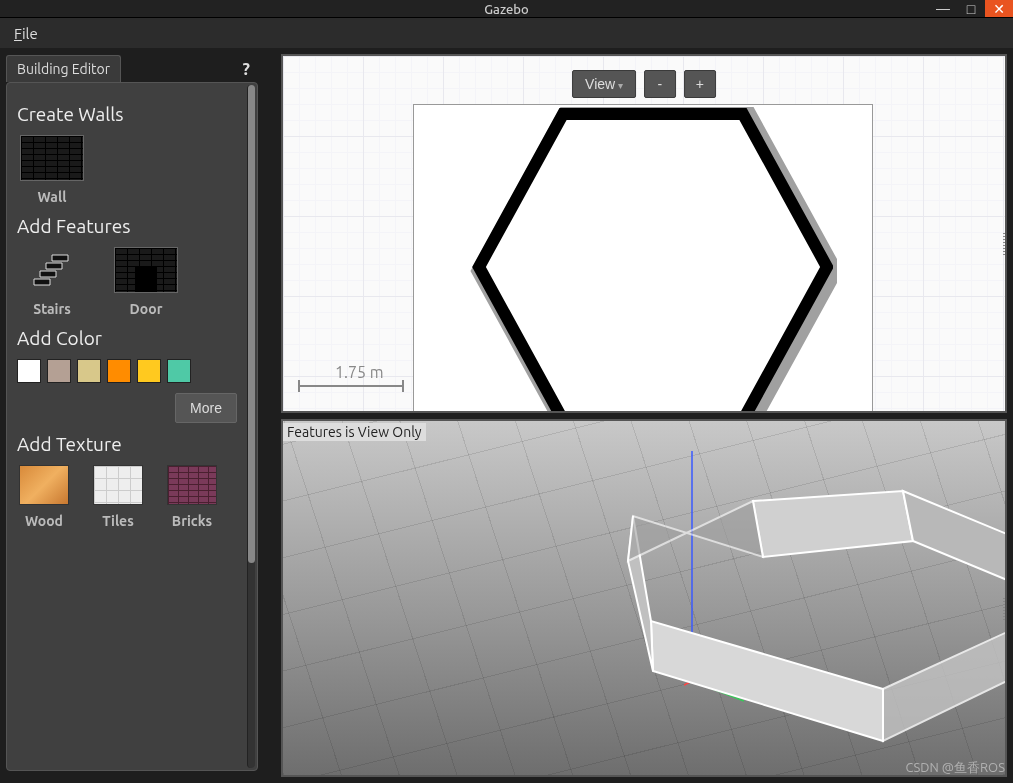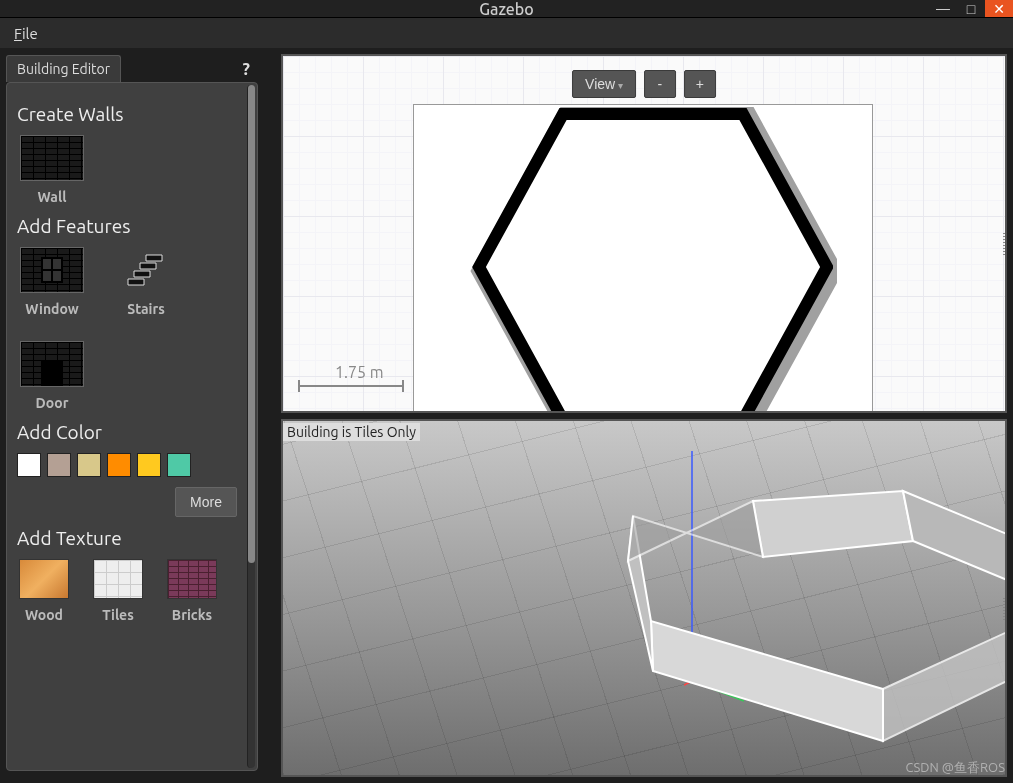--- a/index.html
+++ b/index.html
@@ -11,21 +11,21 @@
     width: 1013px;
     height: 783px;
     overflow: hidden;
     position: relative;
   }
   
   .titlebar {
     height: 18px; background: #222; display:flex; align-items:center;
     justify-content:center; position:relative; border-bottom:1px solid #000;
   }
-  .titlebar .title { color:#ccc; font-size:16px; font-weight:500; }
+  .titlebar .title { color:#ccc; font-size:13px; font-weight:500; }
   .titlebar .win-controls {
     position:absolute; right:0; top:0; display:flex; height:100%;
   }
   .win-btn { width:28px; display:flex; align-items:center; justify-content:center; color:#ccc; font-size:14px;}
   .win-close { background:#e95420; color:#fff; }
   
   .menubar { height:30px; background:#2c2c2c; display:flex; align-items:center; padding:0 6px; }
   .menu-item { padding:4px 8px; color:#ddd; font-size:15px; }
   .menu-item .u { text-decoration:underline; }
   
@@ -201,31 +201,20 @@
         <div class="section-title">Create Walls</div>
         <div class="palette">
           <div class="palette-item">
             <div class="palette-icon brick-pattern"></div>
             <span>Wall</span>
           </div>
         </div>
 
         <div class="section-title">Add Features</div>
         <div class="palette">
-          <div class="palette-item">
-            <div class="palette-icon brick-pattern" style="position:relative">
-              <div class="window-overlay">
-                <div class="wpane"></div>
-                  <div class="wpane"></div>
-                  <div class="wpane"></div>
-                  <div class="wpane"></div>
-              </div>
-            </div>
-            <span>Window</span>
-          </div>
           <div class="palette-item">
             <div class="palette-icon" style="background:transparent;border:none">
               <svg class="stairs-svg" viewBox="0 0 40 34">
                 <g fill="#111" stroke="#ddd" stroke-width="1">
                   <polygon points="2,26 18,26 18,32 2,32"></polygon>
                   <polygon points="8,18 24,18 24,24 8,24"></polygon>
                   <polygon points="14,10 30,10 30,16 14,16"></polygon>
                   <polygon points="20,2 36,2 36,8 20,8"></polygon>
                 </g>
               </svg>
@@ -301,21 +290,21 @@
       <svg class="scale-bar" viewBox="0 0 108 14">
         <line x1="2" y1="7" x2="106" y2="7" stroke="#888" stroke-width="2"></line>
         <line x1="2" y1="1" x2="2" y2="13" stroke="#888" stroke-width="2"></line>
         <line x1="106" y1="1" x2="106" y2="13" stroke="#888" stroke-width="2"></line>
       </svg>
       <div class="drag-handle-v"></div>
     </div>
 
     <div class="pane3d">
       <div class="grid3d"></div>
-      <div class="status3d">Building is Tiles Only</div>
+      <div class="status3d">Features is View Only</div>
       <svg class="axis" width="60" height="260">
         <line x1="8" y1="0" x2="8" y2="230" stroke="#3a5aff" stroke-width="1.5"></line>
         <line x1="8" y1="230" x2="-40" y2="255" stroke="#ff4444" stroke-width="1.5"></line>
         <line x1="8" y1="230" x2="60" y2="250" stroke="#33cc55" stroke-width="1.5"></line>
       </svg>
 
       <svg style="position:absolute;left:250px;top:40px;width:580px;height:320px" viewBox="0 0 580 320">
         <g stroke="#fff" stroke-width="2">
           <polygon points="220,40 370,30 380,80 230,96" fill="#d0d0d0"></polygon>
           <polygon points="370,30 510,88 520,138 380,80" fill="#b8b8b8"></polygon>

